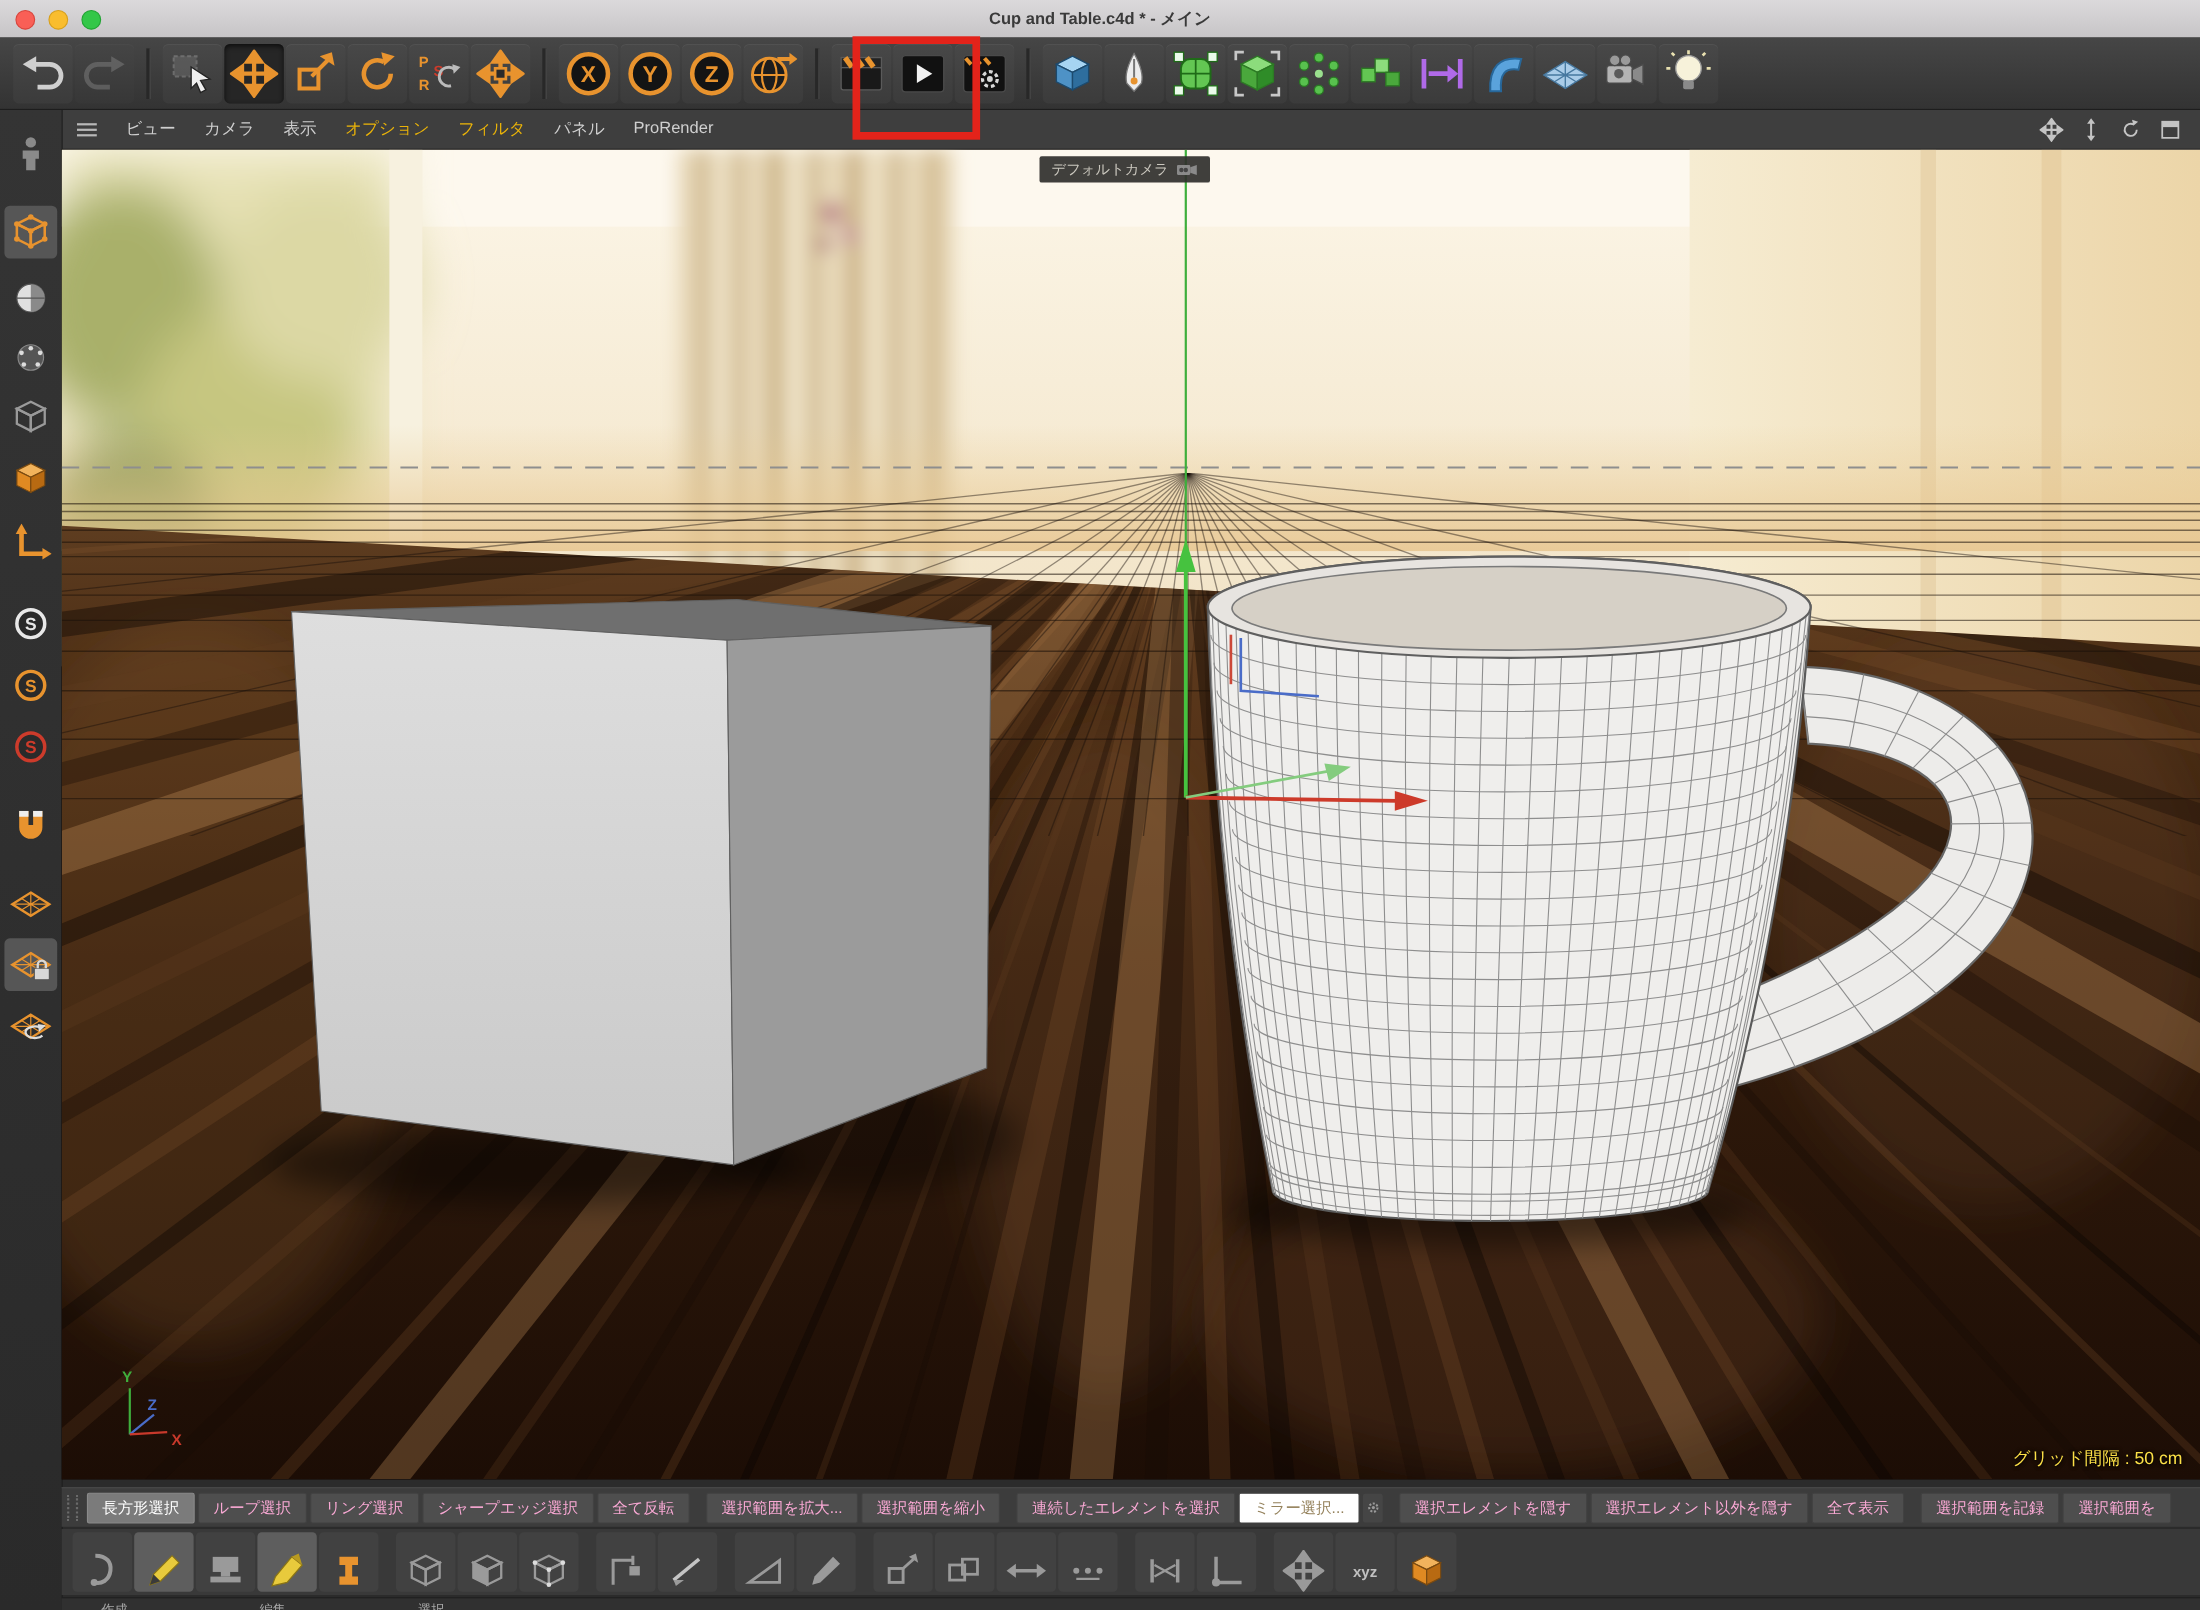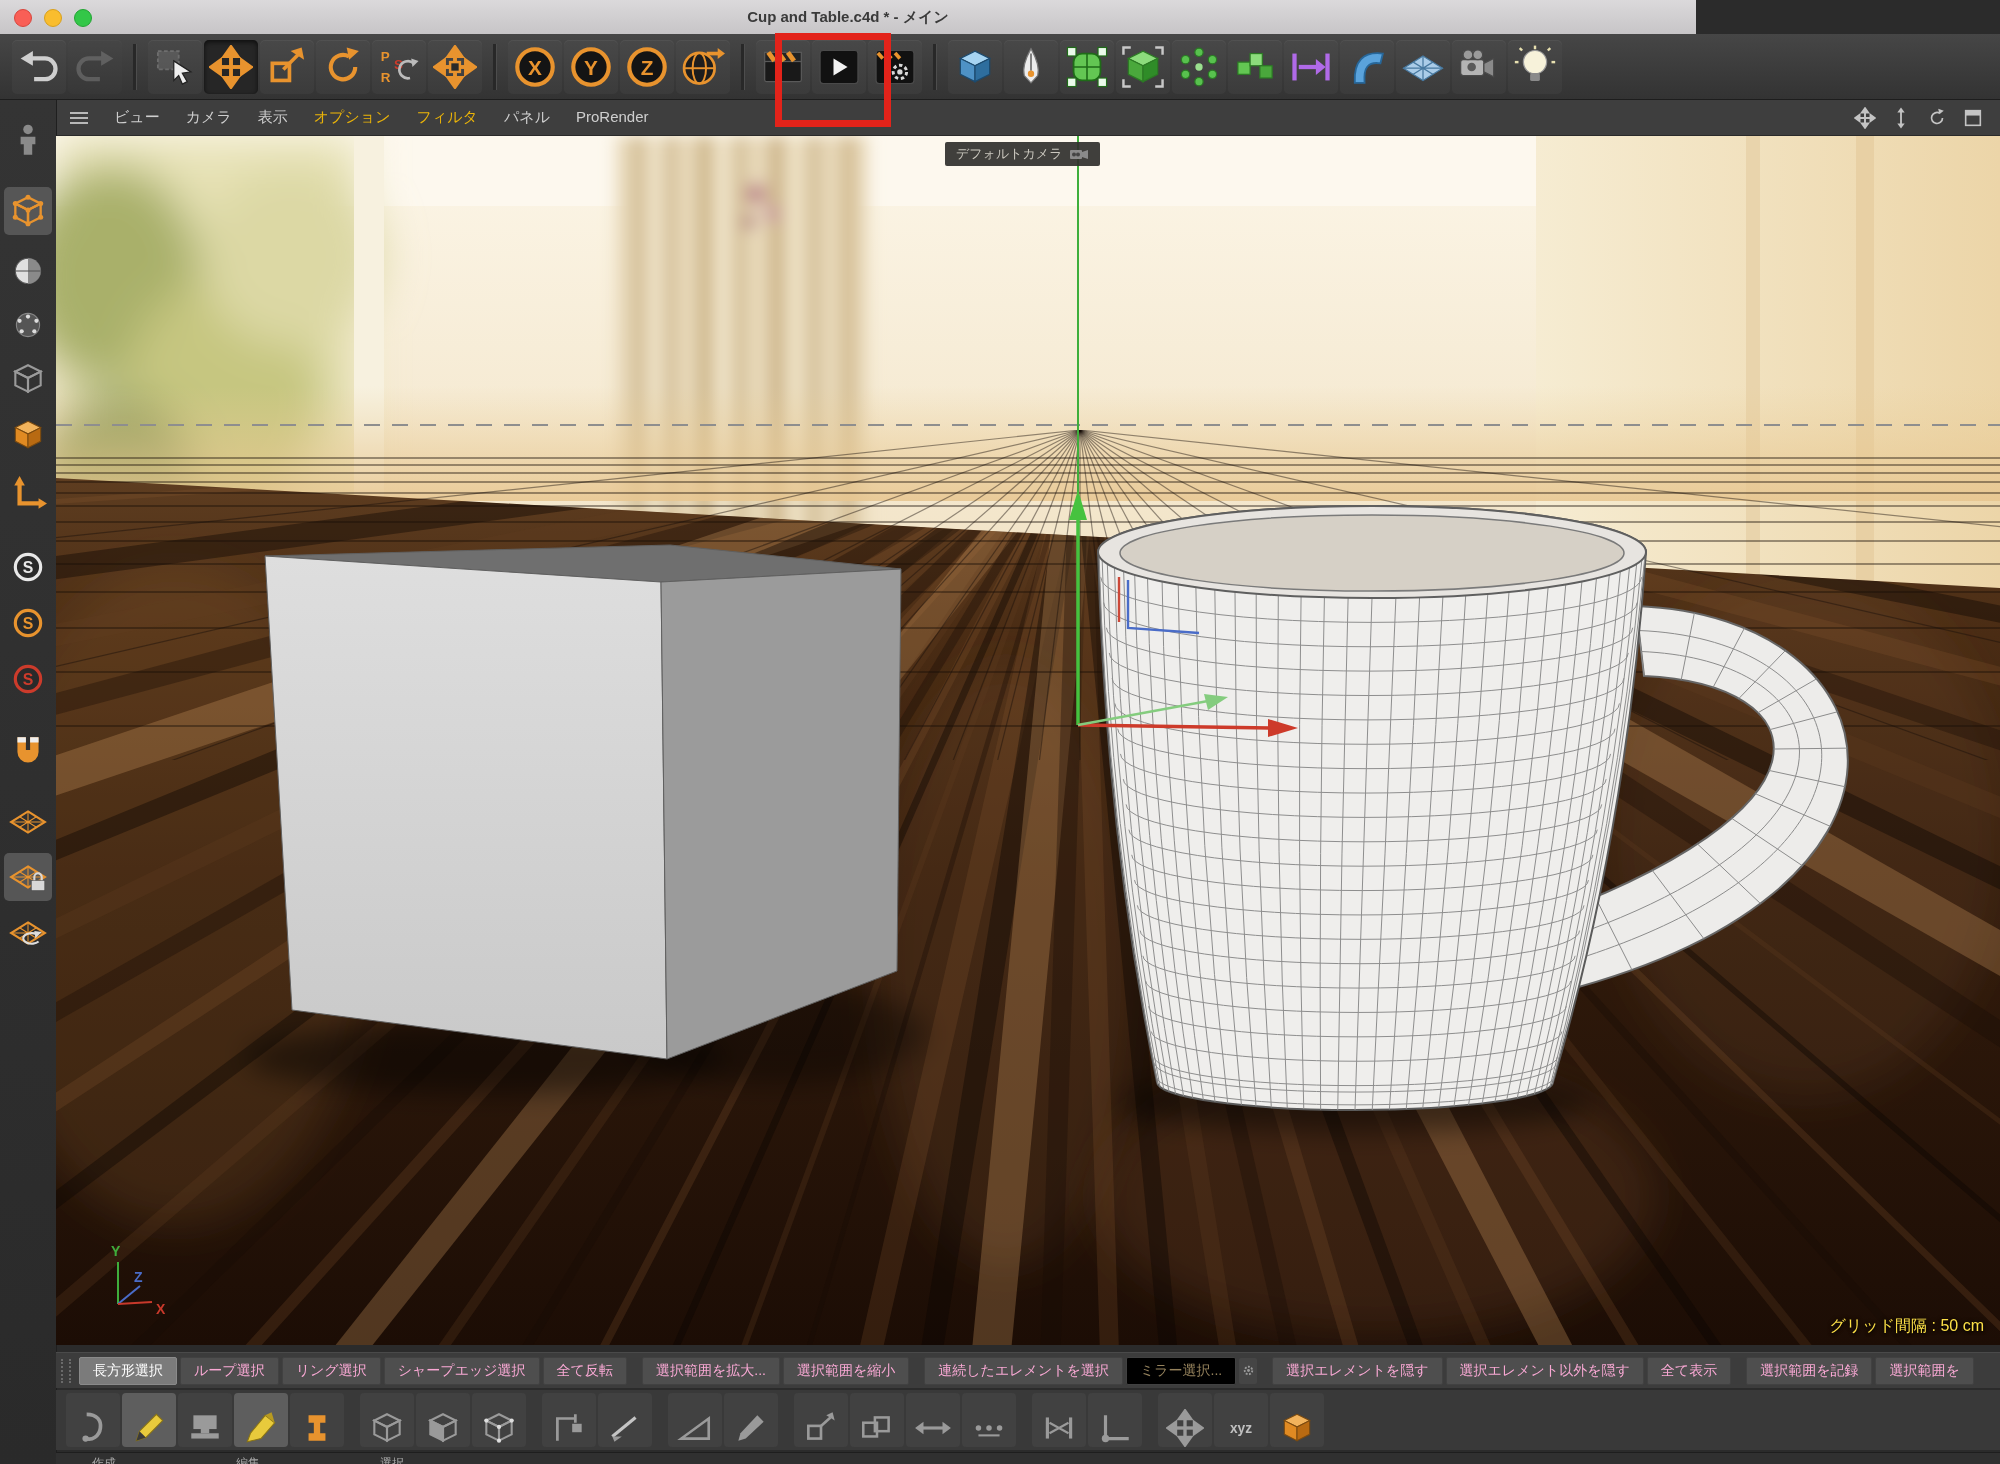--- a/index.html
+++ b/index.html
@@ -1,19 +1,19 @@
 <!DOCTYPE html>
 <html><head>
 <meta charset="utf-8">
 <style>
   html,body{margin:0;padding:0;}
   body{width:2000px;height:1464px;position:relative;overflow:hidden;background:#2b2b2b;
        font-family:"Liberation Sans", sans-serif;}
   
-  .titlebar{position:absolute;left:0;top:0;width:1696px;height:34px;
+  .titlebar{position:absolute;left:0;top:0;width:2000px;height:34px;
     background:linear-gradient(#dbd9db,#c7c5c7);border-bottom:1px solid #979797;
     display:flex;align-items:center;justify-content:center;}
   .traffic{position:absolute;left:14px;top:9px;display:flex;gap:12px;}
   .light{width:16px;height:16px;border-radius:50%;}
   .light.close{background:#f95f56;border:1px solid #d8453c;}
   .light.min{background:#f9bd2e;border:1px solid #d8a01c;}
   .light.zoom{background:#33c748;border:1px solid #22a433;}
   .wtitle{font-size:15px;font-weight:bold;color:#3a3a3a;}
   
   .toolbar{position:absolute;left:0;top:34px;width:2000px;height:66px;
@@ -47,21 +47,21 @@
     background:rgba(48,47,44,.92);padding:3px 11px;border-radius:2px;font-size:13px;color:#cbc8bf;}
   .grid-status{position:absolute;right:16px;bottom:8px;font-size:16px;color:#fde047;
     text-shadow:0 1px 3px #000,0 0 4px rgba(0,0,0,.8);}
   
   .selbar{position:absolute;left:56px;right:0;top:1352px;height:36px;background:#3c3c3c;
     border-top:1px solid #4a4a4a;display:flex;align-items:center;gap:3px;padding:12px 5px;overflow:hidden;box-sizing:border-box;}
   .grip{width:6px;height:24px;border-left:2px dotted #6a6a6a;border-right:2px dotted #6a6a6a;margin-right:5px;}
   .selbtn{height:26px;display:flex;align-items:center;padding:0 13px;background:#4e4e4e;
     border:1px solid #414141;border-radius:2px;font-size:14px;color:#f9a8d4;white-space:nowrap;}
   .selbtn.active{background:#7b7b7b;color:#ffffff;border-color:#8a8a8a;}
-  .selbtn.disabled{background:#000000;color:#95825c;}
+  .selbtn.disabled{background:#ffffff;color:#95825c;}
   .gap{width:9px;flex:0 0 auto;}
   .gearmini{display:flex;align-items:center;justify-content:center;width:18px;height:26px;background:#454545;border-radius:2px;}
   .iconrow{position:absolute;left:56px;right:0;top:1390px;height:60px;background:#393939;
     display:flex;align-items:center;gap:2px;padding:0 10px;box-sizing:border-box;}
   .btool{width:54px;height:54px;border-radius:4px;background:#414141;display:flex;align-items:flex-end;justify-content:center;}
   .btool.active{background:#5e5e5e;}
   .bgap{width:12px;flex:0 0 auto;}
   .sliver{position:absolute;left:56px;right:0;top:1452px;height:12px;background:#303030;border-top:1px solid #1e1e1e;
     overflow:hidden;display:flex;gap:120px;padding-left:36px;color:#a8a8a8;font-size:12px;line-height:20px;}
   svg{display:block;}

